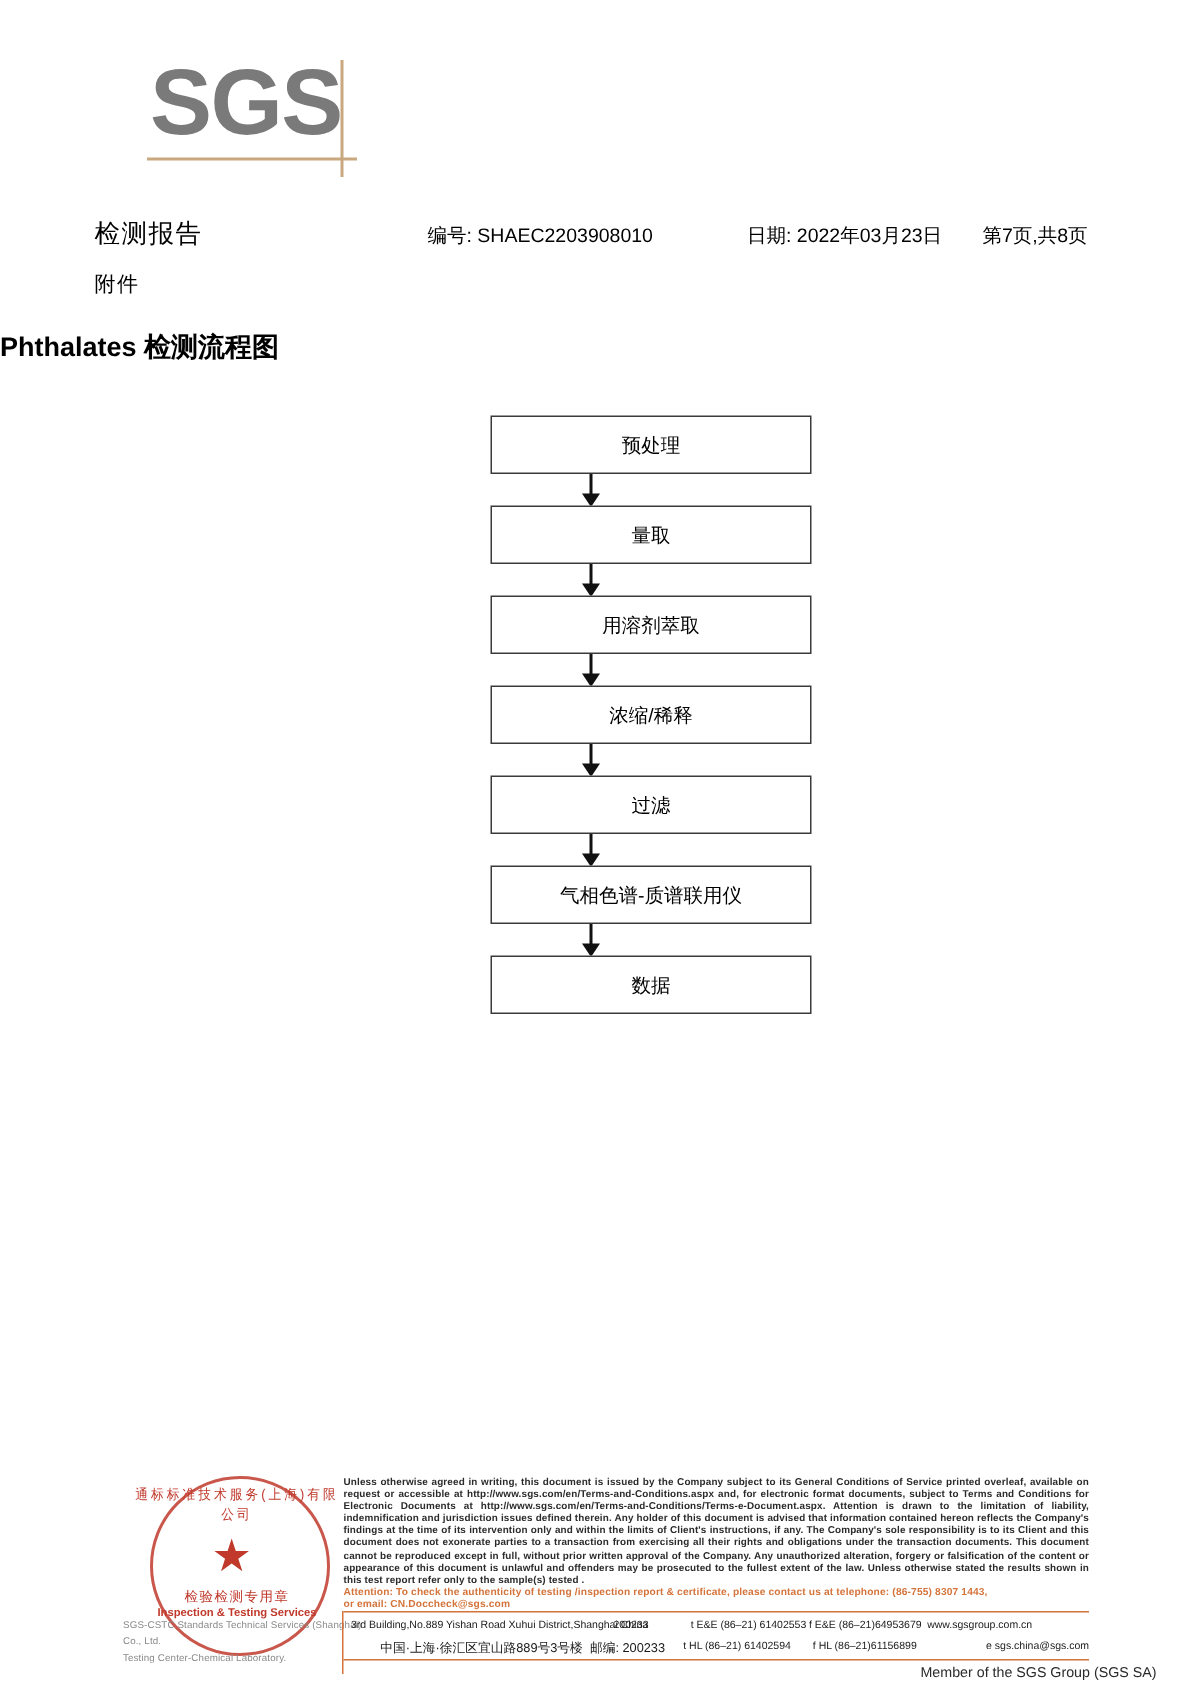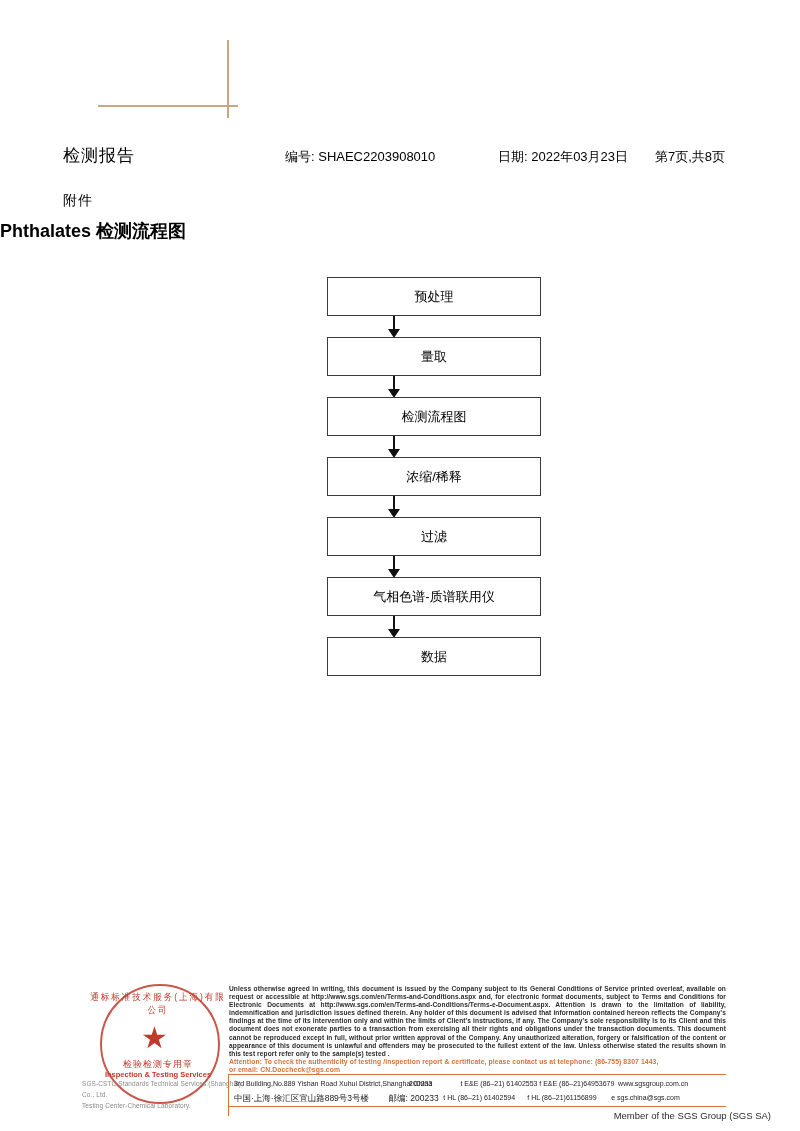--- a/index.html
+++ b/index.html
@@ -60,21 +60,21 @@
     position: absolute;
     left: 63px;
     top: 144px;
     font-size: 17px;
     font-weight: 400;
     letter-spacing: 1px;
   }
   .hdr-sub {
     position: absolute;
     left: 63px;
-    top: 192px;
+    top: 181px;
     font-size: 14px;
     letter-spacing: 1px;
   }
   .hdr-no {
     position: absolute;
     left: 285px;
     top: 148px;
     font-size: 13px;
     white-space: nowrap;
   }
@@ -283,38 +283,39 @@
   .addr-row {
     display: flex;
     align-items: center;
     white-space: nowrap;
   }
   .addr-c1 { width: 175px; }
   .addr-c2 { width: 62px; }
   .addr-c3 { width: 95px; }
   .addr-c4 { width: 95px; }
   .addr-c5 { width: 130px; }
-  .addr-cn { font-size: 8.5px; }
+  .addr-cn { font-size: 8.5px; text-align: right; }
 
   .member {
     position: absolute;
     left: 0;
     top: 135px;
     width: 755px;
     text-align: right;
     font-size: 9.5px;
     color: #2b2b2b;
   }
 </style>
 </head>
 <body>
 
 <div class="page">
 
   <div class="logo-wrap">
+    <div class="logo-text">SGS</div>
     <div class="logo-hrule"></div>
     <div class="logo-vrule"></div>
   </div>
 
   <div class="hdr-title">检测报告</div>
   <div class="hdr-sub">附件</div>
   <div class="hdr-no">编号: SHAEC2203908010</div>
   <div class="hdr-date">日期: 2022年03月23日</div>
   <div class="hdr-page">第7页,共8页</div>
 
@@ -332,21 +333,21 @@
 
     <div class="flow-step">
       <div class="flow-box">量取</div>
     </div>
     <div class="flow-arrow">
       <div class="shaft"></div>
       <div class="head"></div>
     </div>
 
     <div class="flow-step">
-      <div class="flow-box">检测流程图</div>
+      <div class="flow-box">用溶剂萃取</div>
     </div>
     <div class="flow-arrow">
       <div class="shaft"></div>
       <div class="head"></div>
     </div>
 
     <div class="flow-step">
       <div class="flow-box">浓缩/稀释</div>
     </div>
     <div class="flow-arrow">

